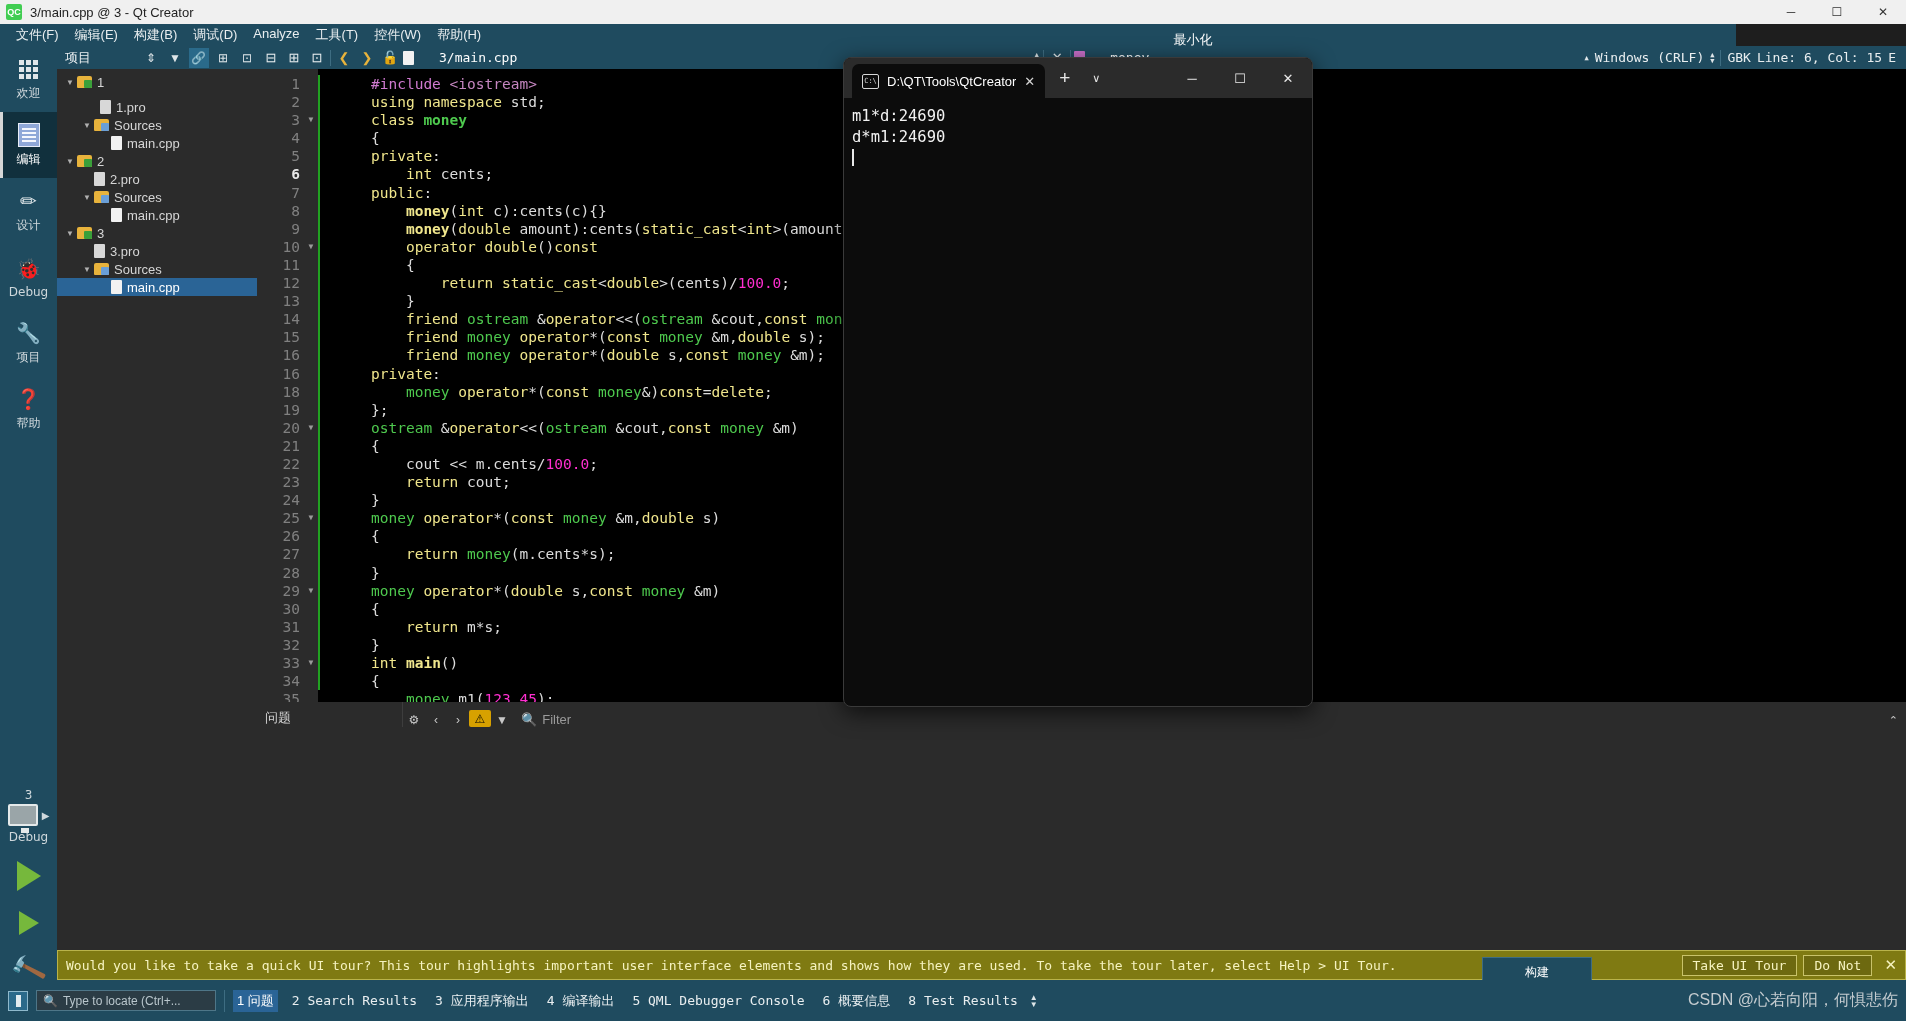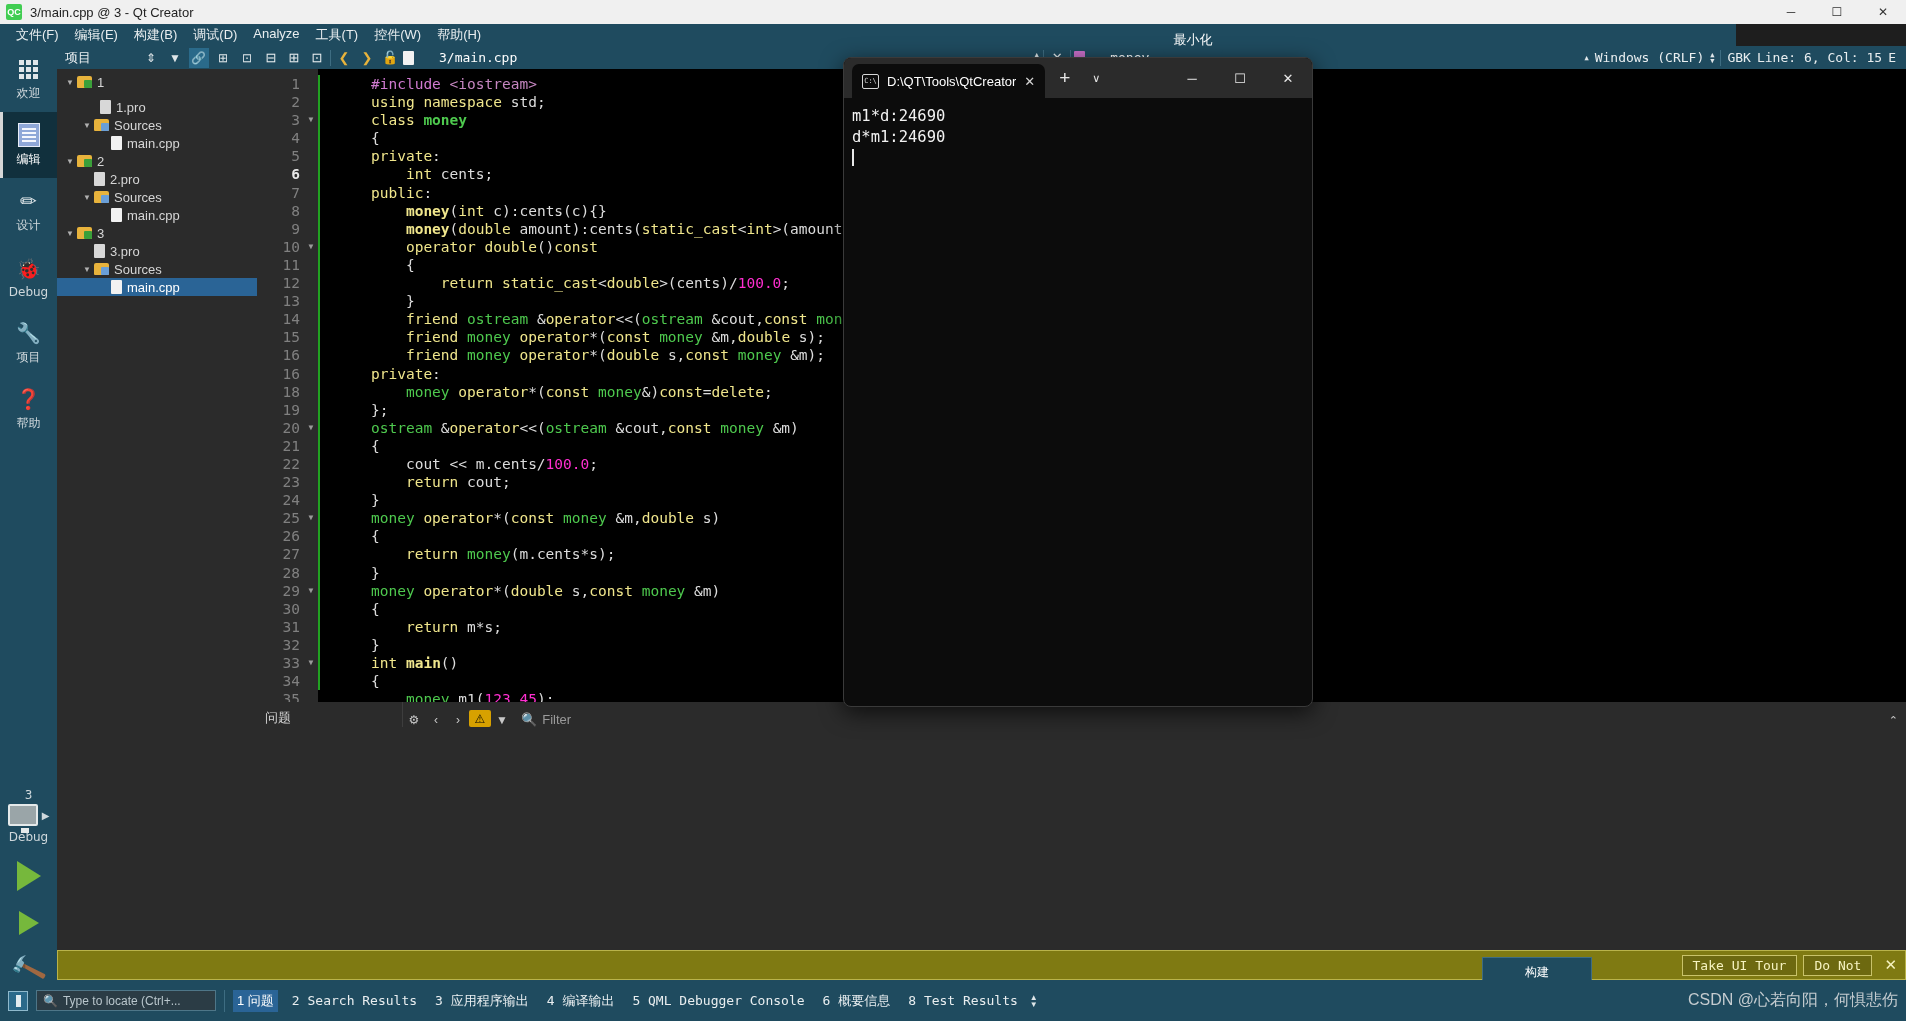--- a/index.html
+++ b/index.html
@@ -505,20 +505,21 @@
     <div class="iss-ico">▼</div>
     <div class="filterbox">
       <span>🔍</span>
       <span>Filter</span>
     </div>
     <div class="issues-right">⌃</div>
   </div>
   <div class="lowerblank"></div>
 
   <div class="tourbar">
+    <div class="tourtext">Would you like to take a quick UI tour? This tour highlights important user interface elements and shows how they are used. To take the tour later, select Help &gt; UI Tour.</div>
     <div class="tourbtns">
       <div class="tourbtn">Take UI Tour</div>
       <div class="tourbtn">Do Not</div>
       <div class="tourclose">✕</div>
     </div>
   </div>
 
   <div class="buildpop">
     <div class="lbl">构建</div>
     <div class="buildbar"></div>

